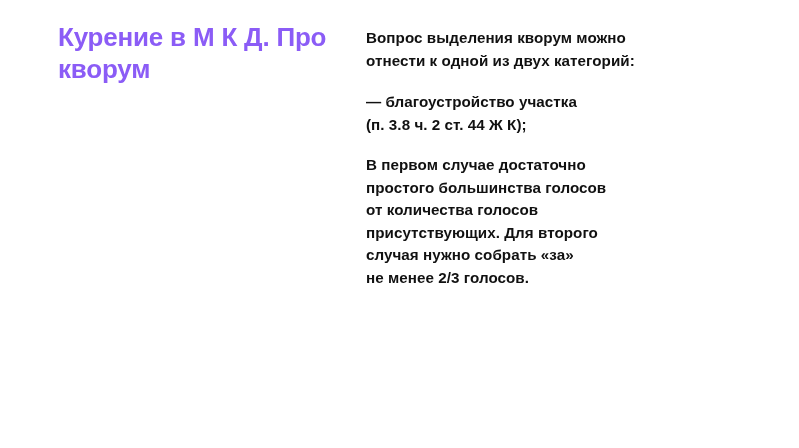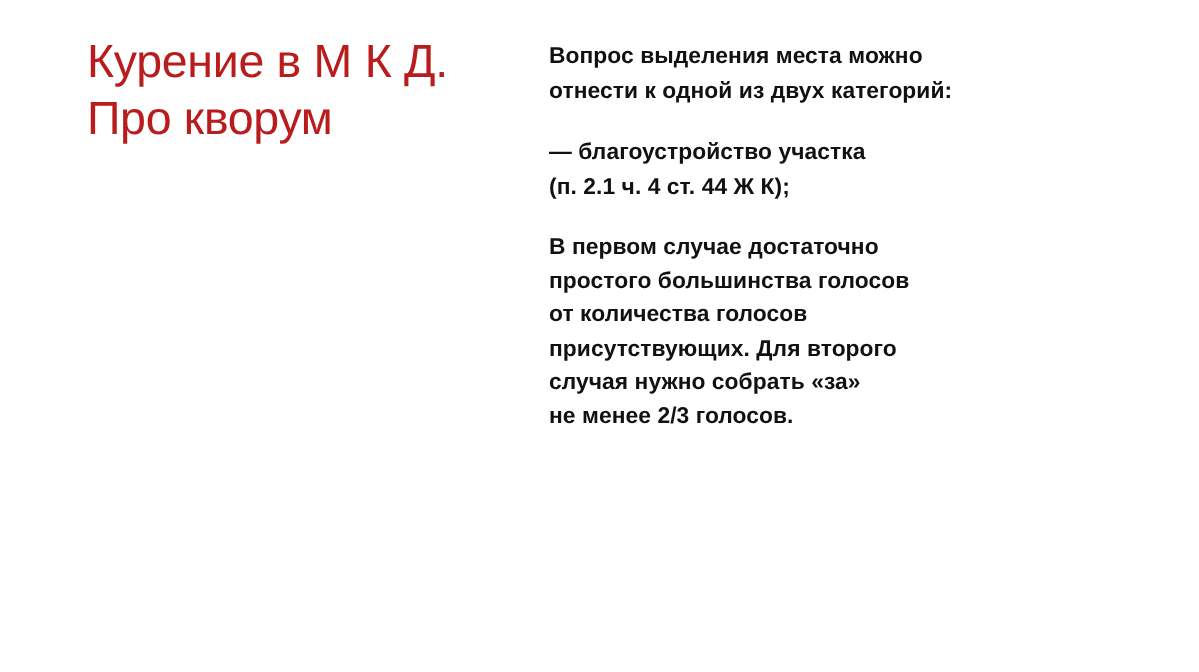--- a/index.html
+++ b/index.html
@@ -23,26 +23,26 @@
     flex-direction: row;
     align-items: flex-start;
   }
   .title-col {
     width: 360px;
     box-sizing: border-box;
     padding: 22px 0 0 58px;
     flex: 0 0 360px;
   }
   .slide-title {
-    font-size: 31px;
+    font-size: 26px;
     line-height: 1.22;
-    font-weight: normal;
+    font-weight: bold;
     letter-spacing: -0.2px;
     margin: 0;
-    color: #b91c1c;
+    color: #8b5cf6;
   }
   .body-col {
     flex: 1 1 auto;
     box-sizing: border-box;
     padding: 27px 40px 0 6px;
   }
   .para {
     font-size: 15.2px;
     line-height: 1.48;
     font-weight: bold;
@@ -62,24 +62,24 @@
 <body>
 
 <div class="slide">
 
   <div class="title-col">
     <h1 class="slide-title">Курение в М К Д.
 Про кворум</h1>
   </div>
 
   <div class="body-col">
-    <p class="para">Вопрос выделения места можно
+    <p class="para">Вопрос выделения кворум можно
 отнести к одной из двух категорий:</p>
     <p class="para tight">— благоустройство участка
-(п. 2.1 ч. 4 ст. 44 Ж К);</p>
+(п. 3.8 ч. 2 ст. 44 Ж К);</p>
     <p class="para">В первом случае достаточно
 простого большинства голосов
 от количества голосов
 присутствующих. Для второго
 случая нужно собрать «за»
 не менее 2/3 голосов.</p>
   </div>
 
 </div>
 

